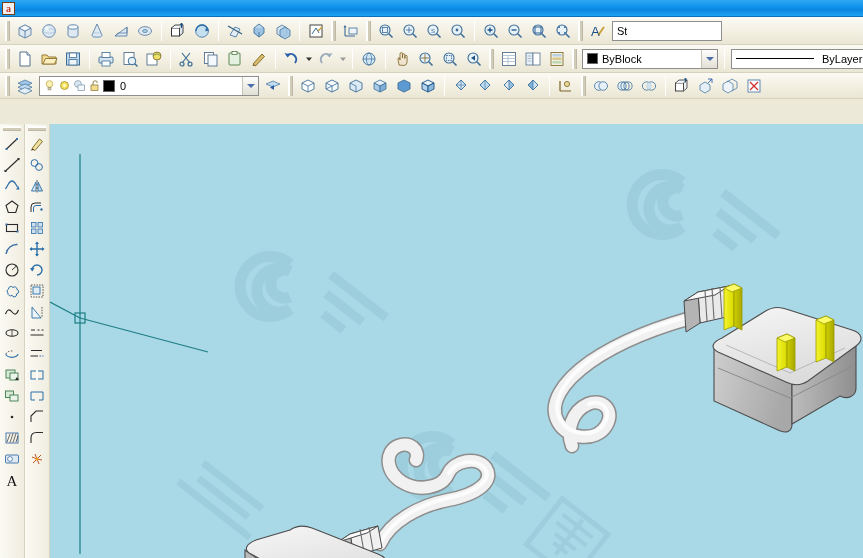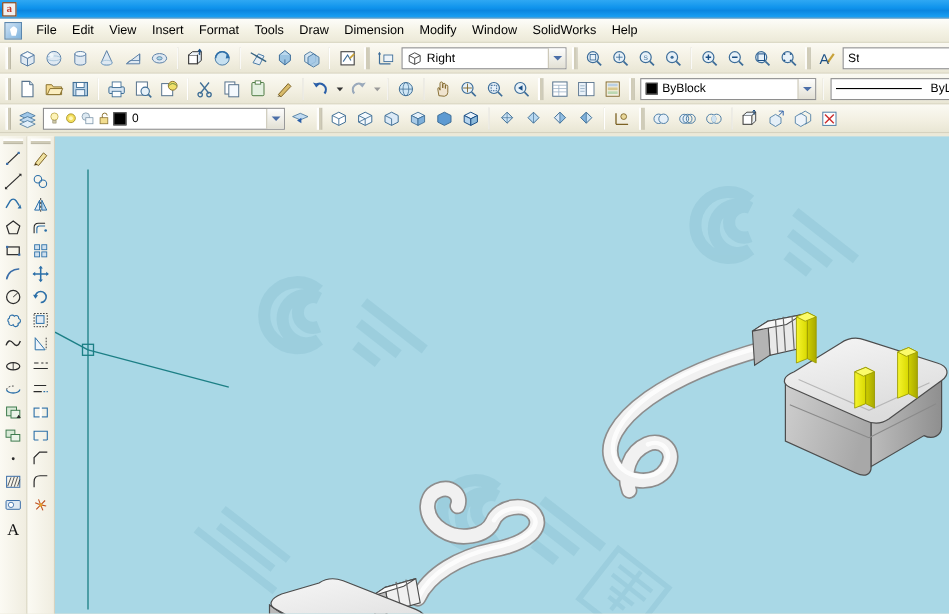--- a/index.html
+++ b/index.html
@@ -95,21 +95,21 @@
     width: 16px; height: 18px; margin-left: auto;
     background: linear-gradient(to bottom,#fdfdfd,#e2e0d4);
     border-left: 1px solid #c8c4b2;
     display: flex; align-items: center; justify-content: center;
   }
   .carrow::after {
     content: ""; border-left: 4px solid transparent; border-right: 4px solid transparent;
     border-top: 4px solid #4b6ea8;
   }
   .combo-view { width: 150px; }
-  .combo-color { width: 160px; }
+  .combo-color { width: 136px; }
   .combo-ltype { width: 160px; }
   .combo-layer { width: 220px; }
   .combo-style { width: 110px; }
   .swatch { width: 11px; height: 11px; border: 1px solid #666; }
   .ltline { width: 78px; height: 1px; background: #000; display: inline-block; margin-right: 4px; }
 
   
   .layicons { display: flex; align-items: center; gap: 2px; padding-left: 3px; }
   .layicons span { display: inline-block; width: 13px; height: 13px; }
 
@@ -151,35 +151,20 @@
 </style>
 </head>
 <body>
 
 <div id="app">
 
   <div class="titlebar">
     <div class="app-icon">a</div>
   </div>
 
-  <div class="menubar">
-    <div class="menu-app-icon"></div>
-    <div class="menu-item">File</div>
-    <div class="menu-item">Edit</div>
-    <div class="menu-item">View</div>
-    <div class="menu-item">Insert</div>
-    <div class="menu-item">Format</div>
-    <div class="menu-item">Tools</div>
-    <div class="menu-item">Draw</div>
-    <div class="menu-item">Dimension</div>
-    <div class="menu-item">Modify</div>
-    <div class="menu-item">Window</div>
-    <div class="menu-item">SolidWorks</div>
-    <div class="menu-item">Help</div>
-  </div>
 
   <div class="tbrow r1">
     <div class="grip"></div>
 
     <div class="tbtn">
       <svg width="18" height="18" viewBox="0 0 18 18">
         <path d="M3 6 L9 3 L15 6 L15 13 L9 16 L3 13 Z" fill="#dfe9f2" stroke="#5b7fa6" stroke-width="0.9"></path>
         <path d="M3 6 L9 9 L15 6" fill="none" stroke="#5b7fa6" stroke-width="0.9"></path>
         <path d="M9 9 L9 16" fill="none" stroke="#5b7fa6" stroke-width="0.9"></path>
         <path d="M3 6 L9 3 L15 6 L9 9 Z" fill="#f5fafd" stroke="#5b7fa6" stroke-width="0.8"></path>
@@ -275,30 +260,20 @@
     <div class="grip"></div>
 
     <div class="tbtn">
       <svg width="18" height="18" viewBox="0 0 18 18">
         <path d="M3 14 L3 4 M3 14 L13 14" stroke="#3d6d99" stroke-width="1.1" fill="none"></path>
         <path d="M1.5 5.5 L3 3 L4.5 5.5 Z" fill="#3d6d99"></path>
         <rect x="7" y="6" width="8" height="6" fill="#eef4f9" stroke="#3d6d99" stroke-width="0.8"></rect>
       </svg>
     </div>
 
-    <div class="combo combo-view">
-      <div class="cval">
-        <svg width="14" height="14" viewBox="0 0 14 14">
-          <path d="M2 4.5 L7 2 L12 4.5 L12 10 L7 12.5 L2 10 Z" fill="#ffffff" stroke="#333" stroke-width="0.8"></path>
-          <path d="M2 4.5 L7 7 L12 4.5 M7 7 L7 12.5" fill="none" stroke="#333" stroke-width="0.8"></path>
-        </svg>
-        <span>Right</span>
-      </div>
-      <div class="carrow"></div>
-    </div>
 
     <div class="grip"></div>
 
     <div class="tbtn">
       <svg width="18" height="18" viewBox="0 0 18 18">
         <circle cx="8" cy="8" r="5" fill="#e7f1f8" stroke="#3d6d99" stroke-width="1.1"></circle>
         <path d="M11.8 11.8 L15.5 15.5" stroke="#3d6d99" stroke-width="1.6"></path>
         <rect x="5.5" y="5.5" width="5" height="5" fill="none" stroke="#3d6d99" stroke-width="0.8"></rect>
       </svg>
     </div>

